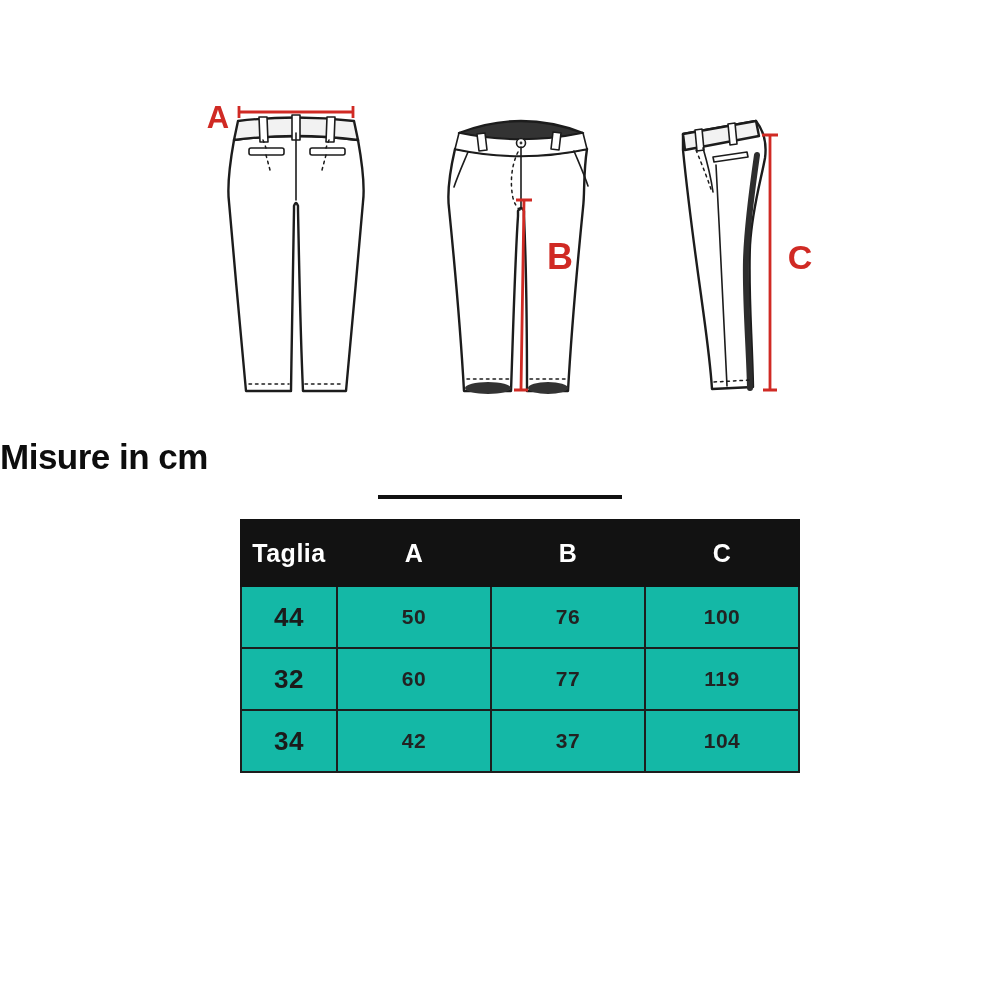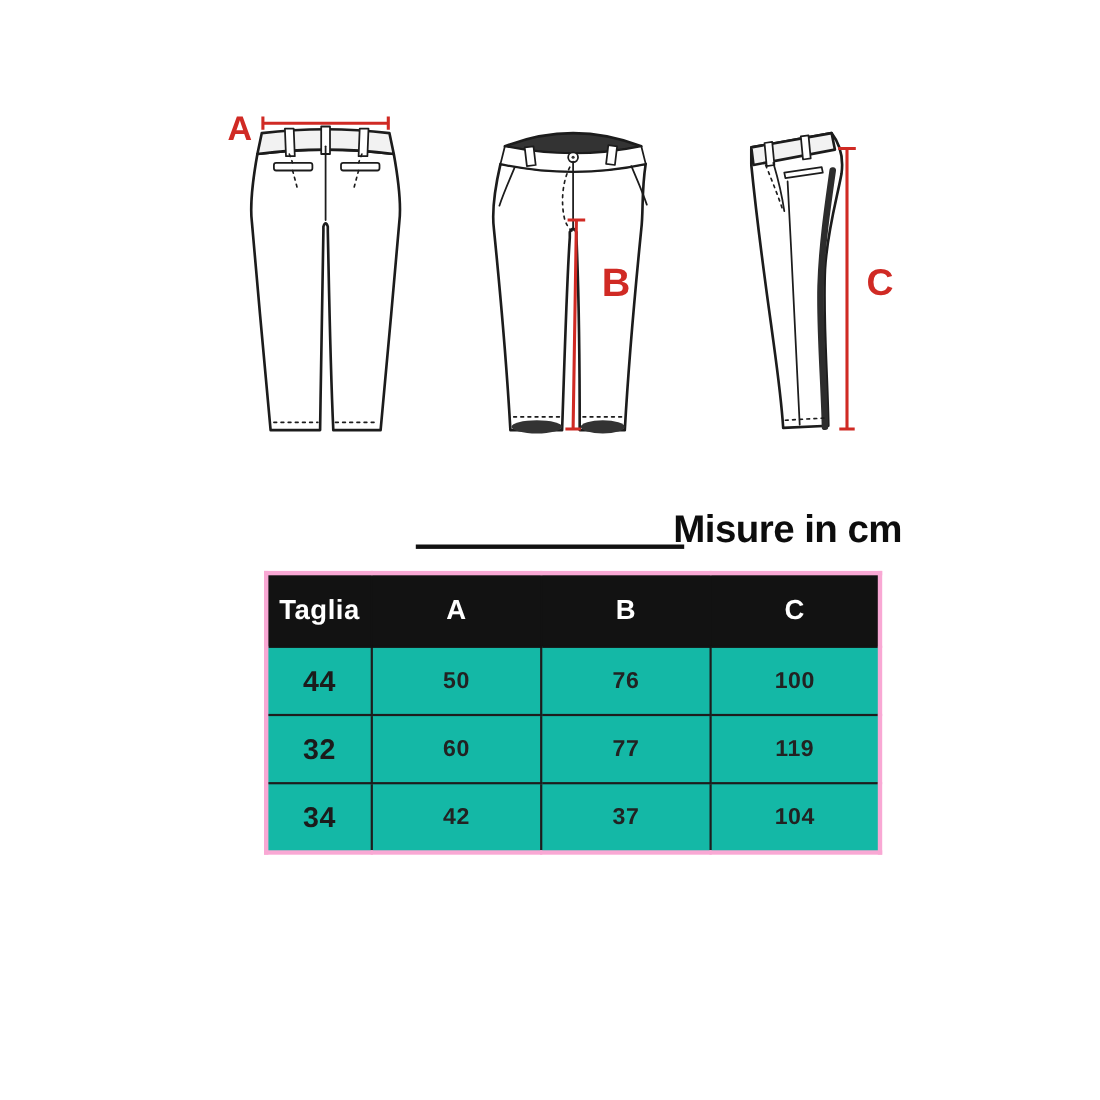--- a/index.html
+++ b/index.html
@@ -20,32 +20,32 @@
 
   .mlabel{
     position:absolute;transform:translate(-50%,-50%);
     color:var(--accent);font-weight:bold;line-height:1;
   }
   .mlabel.a{font-size:31px;}
   .mlabel.b{font-size:36px;}
   .mlabel.c{font-size:34px;}
 
   .page-title{
-    position:absolute;top:462px;left:0;width:820px;margin:0;
-    text-align:right;font-size:35px;font-weight:bold;color:#0d0d0d;
+    position:absolute;top:437px;left:0;width:820px;margin:0;
+    text-align:left;font-size:35px;font-weight:bold;color:#0d0d0d;
     letter-spacing:-0.5px;
   }
   .title-underline{
     position:absolute;top:495px;left:378px;width:244px;height:4px;background:#111;
   }
 
   table.size-table{
     position:absolute;left:240px;top:519px;width:558px;
     border-collapse:collapse;table-layout:fixed;
-    border:4px solid #f9a8d4;
+    border:2px solid #f9a8d4;
     padding-left:36px;
   }
   .size-table th{
     background:var(--header-bg);color:var(--header-fg);
     font-size:25px;font-weight:bold;height:62px;text-align:center;
     border:2px solid var(--header-bg);letter-spacing:0.5px;
   }
   .size-table td{
     font-size:21px;font-weight:bold;color:#222;height:58px;text-align:center;
     vertical-align:middle;border:2px solid #1d1d1d;background:#14b8a6;letter-spacing:0.5px;

